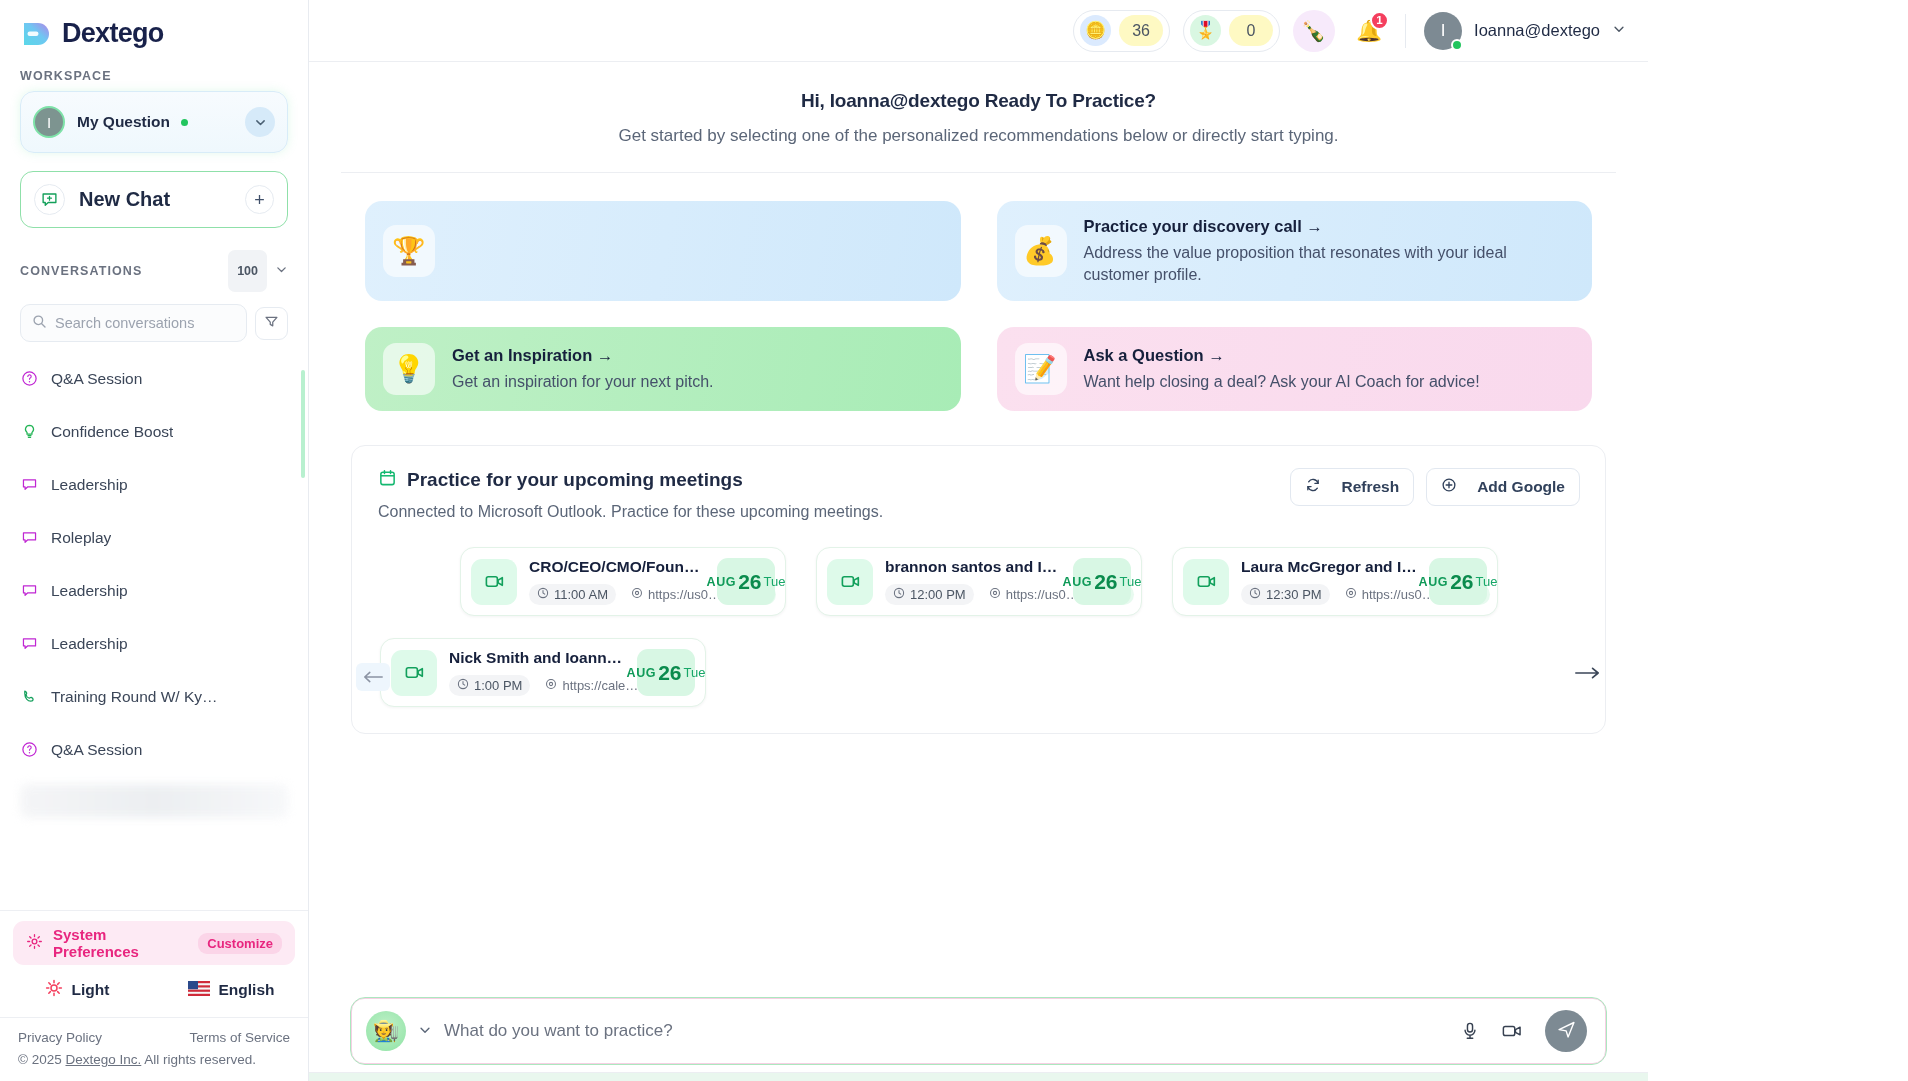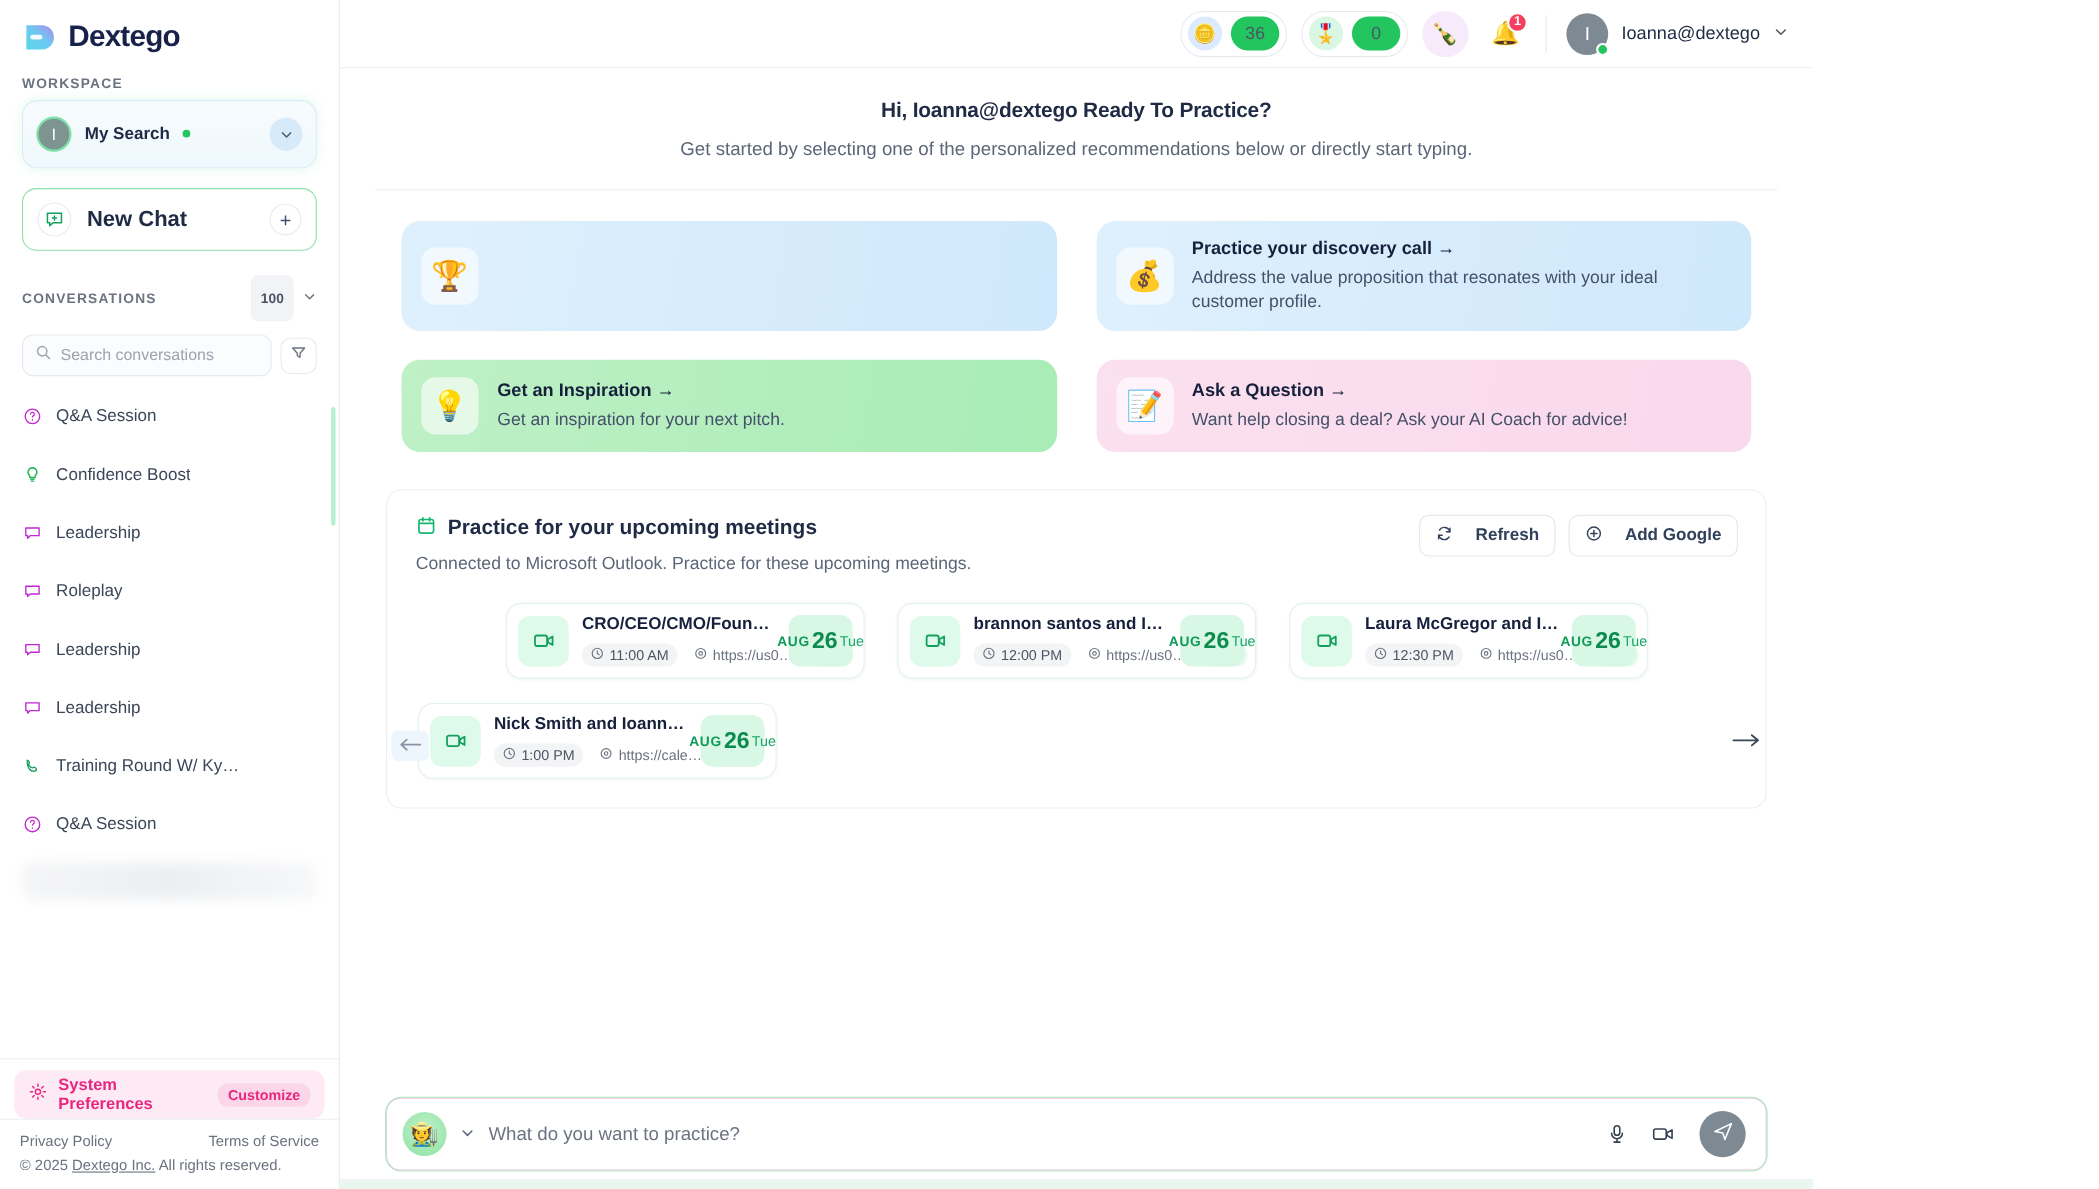--- a/index.html
+++ b/index.html
@@ -136,21 +136,21 @@
   .chip {
     display:flex; align-items:center; gap: 8px;
     height: 42px; border: 1px solid #e6eaf0; border-radius: 21px;
     padding: 0 6px 0 6px; margin-right: 13px; background:#fff;
   }
   .chip-emoji {
     width: 31px; height: 31px; border-radius: 50%;
     display:flex; align-items:center; justify-content:center; font-size: 17px;
   }
   .chip-val {
-    min-width: 44px; height: 31px; border-radius: 16px; background: #22c55e;
+    min-width: 44px; height: 31px; border-radius: 16px; background: #fef9c3;
     display:flex; align-items:center; justify-content:center;
     font-size: 16px; color:#4b5563; padding: 0 11px;
   }
   .round-emoji-btn {
     width: 42px; height:42px; border-radius:50%; background:#f7eafb;
     display:flex; align-items:center; justify-content:center; font-size:20px;
     margin-right: 14px;
   }
   .bell-wrap { position: relative; width: 40px; height: 42px; display:flex;align-items:center;justify-content:center; margin-right: 10px;}
   .bell-badge {
@@ -314,21 +314,21 @@
         </svg>
       </span>
       <span class="brand-name">Dextego</span>
     </div>
 
     <div class="section-label">WORKSPACE</div>
 
     <div class="ws-card">
       <span class="ws-avatar">I</span>
       <span>
-        <span class="ws-name">My Search</span>
+        <span class="ws-name">My Question</span>
         <span class="ws-dot"></span>
       </span>
       <span class="ws-chev">
         <svg width="13" height="13" viewBox="0 0 16 16">
             <path d="M3.5 6 L8 10.5 L12.5 6" fill="none" stroke="#4a6073" stroke-width="1.8" stroke-linecap="round" stroke-linejoin="round"></path>
           </svg>
       </span>
     </div>
 
     <div class="newchat">
@@ -459,20 +459,46 @@
         <span>
           <svg width="17" height="17" viewBox="0 0 18 18">
               <circle cx="9" cy="9" r="2.5" fill="none" stroke="#e8267f" stroke-width="1.4"></circle>
               <path d="M9 1.8v2M9 14.2v2M1.8 9h2M14.2 9h2M3.9 3.9l1.4 1.4M12.7 12.7l1.4 1.4M14.1 3.9l-1.4 1.4M5.3 12.7l-1.4 1.4" stroke="#e8267f" stroke-width="1.4" stroke-linecap="round"></path>
             </svg>
         </span>
         <span class="sysprefs-label">System Preferences</span>
         <span class="sysprefs-badge">Customize</span>
       </div>
 
+      <div class="pref-row">
+        <div class="pref-cell">
+          <span>
+            <svg width="18" height="18" viewBox="0 0 18 18">
+                <circle cx="9" cy="9" r="3" fill="none" stroke="#f43f5e" stroke-width="1.5"></circle>
+                <path d="M9 1.6v2.2M9 14.2v2.2M1.6 9h2.2M14.2 9h2.2M3.8 3.8l1.6 1.6M12.6 12.6l1.6 1.6M14.2 3.8l-1.6 1.6M5.4 12.6l-1.6 1.6" stroke="#f43f5e" stroke-width="1.5" stroke-linecap="round"></path>
+              </svg>
+          </span>
+          <span class="t">Light</span>
+        </div>
+        <div class="pref-cell">
+          <span>
+            <svg width="22" height="15" viewBox="0 0 22 15">
+              <rect width="22" height="15" fill="#f5f6f7"></rect>
+              <g fill="#cf2b3a">
+                  <rect y="0" width="22" height="2.2"></rect>
+                  <rect y="4.3" width="22" height="2.2"></rect>
+                  <rect y="8.6" width="22" height="2.2"></rect>
+                  <rect y="12.8" width="22" height="2.2"></rect>
+                </g>
+              <rect width="10" height="8.2" fill="#2b4a8b"></rect>
+            </svg>
+          </span>
+          <span class="t">English</span>
+        </div>
+      </div>
 
       <div class="legal">
         <div class="legal-row">
           <a href="#">Privacy Policy</a>
           <a href="#">Terms of Service</a>
         </div>
         <div class="legal-copy">
           <span>© 2025 </span><u>Dextego Inc.</u><span> All rights reserved.</span>
         </div>
       </div>

